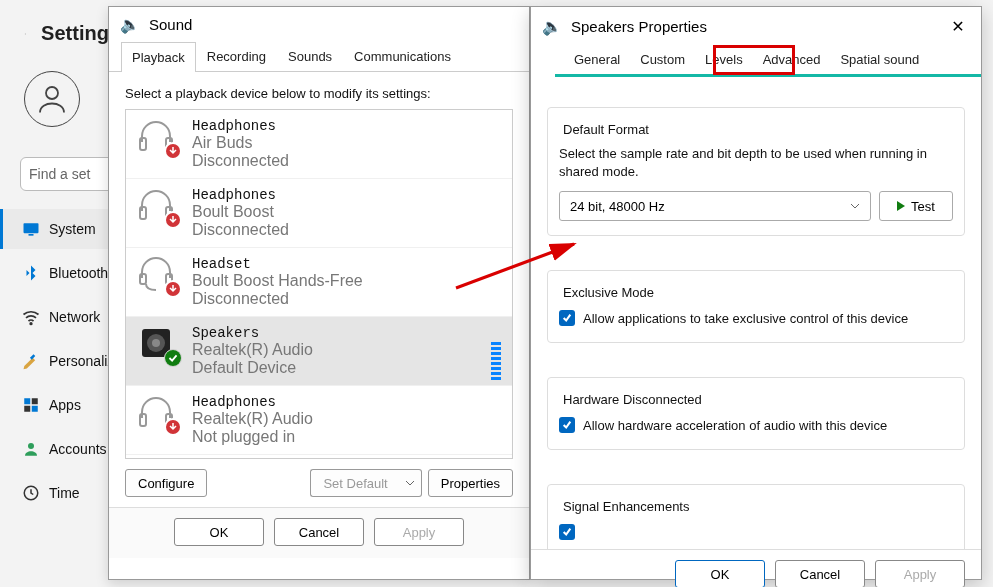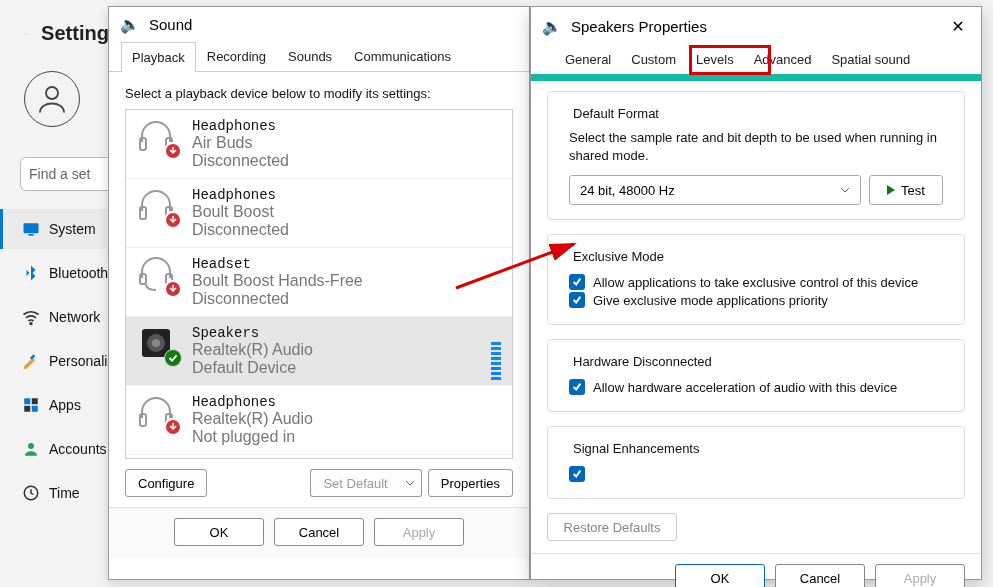--- a/index.html
+++ b/index.html
@@ -46,26 +46,26 @@
 .btnw { width:90px; height:28px; border:1px solid #888; background:#fff; border-radius:3px; font-size:13px; cursor:pointer;}
 .level-bars { position:absolute; left:382px; top:335px; width:10px; height:44px; display:flex; flex-direction:column; gap:2px;}
 .level-bars div{height:3px;background:#0a84ff;}
 
 
 .props-win { position:absolute; left:530px; top:6px; width:452px; height:574px; background:#fff; border:1px solid #999; box-shadow:0 6px 18px rgba(0,0,0,0.2);}
 .props-title { display:flex; align-items:center; gap:10px; padding:8px 12px; font-size:15px; justify-content:space-between;}
 .props-title-left{display:flex;align-items:center;gap:10px;}
 .close-x { width:22px;height:22px;display:flex;align-items:center;justify-content:center;font-size:16px;cursor:pointer;}
 
-.props-tabs { display:flex; border-bottom:7px solid #14b8a6; padding:0 24px; position:relative;}
+.props-tabs { display:flex; border-bottom:3px solid #14b8a6; padding:0 9px; position:relative;margin-left:24px;}
 .props-tab { padding:7px 10px; font-size:13px; color:#222; cursor:pointer;}
 .highlight { position:absolute; left:158px; top:0px; width:82px; height:30px; border:3px solid #d90000; pointer-events:none; z-index:5; }
 
 .props-body { padding:10px 16px 0; display:flex; flex-direction:column; gap:14px; height:472px; overflow:auto;}
-.group { border:1px solid #ddd; border-radius:4px; padding:12px 21px 14px;}
+.group { border:1px solid #ddd; border-radius:4px; padding:12px 11px 14px;margin-top:20px;}
 .group-title { font-size:13px; color:#111; margin:-22px 0 8px 0; background:#fff; display:inline-block; padding:0 4px; position:relative; top:0;}
 .group .lbltxt{font-size:13px;color:#111;line-height:1.4;}
 .format-row { display:flex; gap:8px; margin-top:10px;}
 .select { flex:1; height:30px; border:1px solid #aaa; border-radius:3px; background:#fff; display:flex; align-items:center; justify-content:space-between; padding:0 10px; font-size:13px;}
 .test-btn { width:74px; height:30px; border:1px solid #aaa; border-radius:3px; background:#fff; display:flex; align-items:center; justify-content:center; gap:6px; font-size:13px;}
 .play-tri { width:0;height:0;border-left:8px solid #107c10;border-top:5px solid transparent;border-bottom:5px solid transparent;}
 
 .check-row { display:flex; align-items:center; gap:8px; font-size:13px; color:#111; margin:2px 0;}
 .chk { width:16px;height:16px;border-radius:3px;background:#0067c0;display:flex;align-items:center;justify-content:center; flex-shrink:0;}
 .chk svg{width:10px;height:10px;stroke:#fff;stroke-width:2.5;fill:none;}
@@ -332,28 +332,20 @@
     <div class="group">
       <div class="group-title">Exclusive Mode</div>
       <div class="check-row">
         <div class="chk">
             <svg viewBox="0 0 12 12">
               <path d="M2 6l3 3 5-7"></path>
             </svg>
           </div>
         <span>Allow applications to take exclusive control of this device</span>
       </div>
-      <div class="check-row">
-        <div class="chk">
-            <svg viewBox="0 0 12 12">
-              <path d="M2 6l3 3 5-7"></path>
-            </svg>
-          </div>
-        <span>Give exclusive mode applications priority</span>
-      </div>
     </div>
 
     <div class="group">
       <div class="group-title">Hardware Disconnected</div>
       <div class="check-row">
         <div class="chk">
             <svg viewBox="0 0 12 12">
               <path d="M2 6l3 3 5-7"></path>
             </svg>
           </div>

